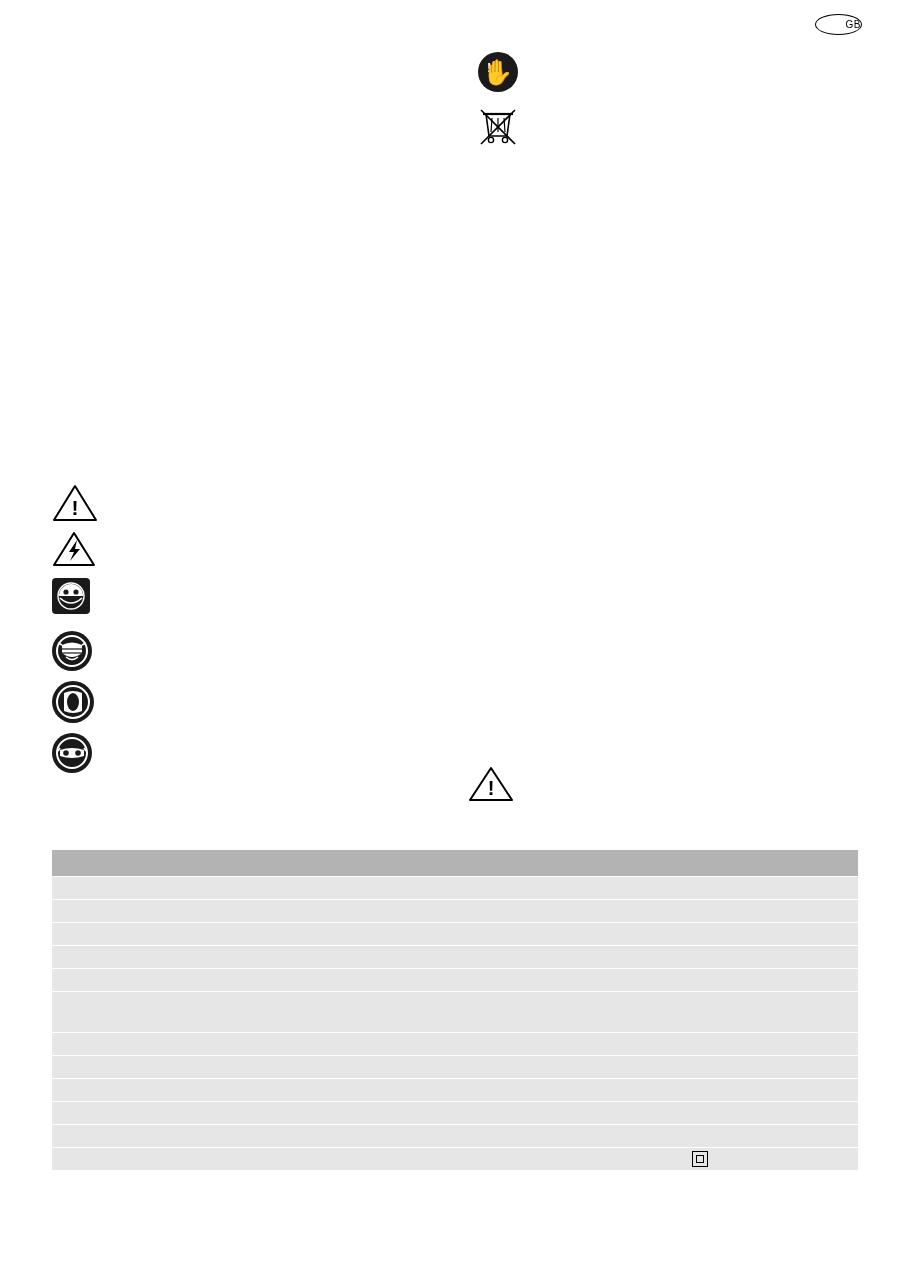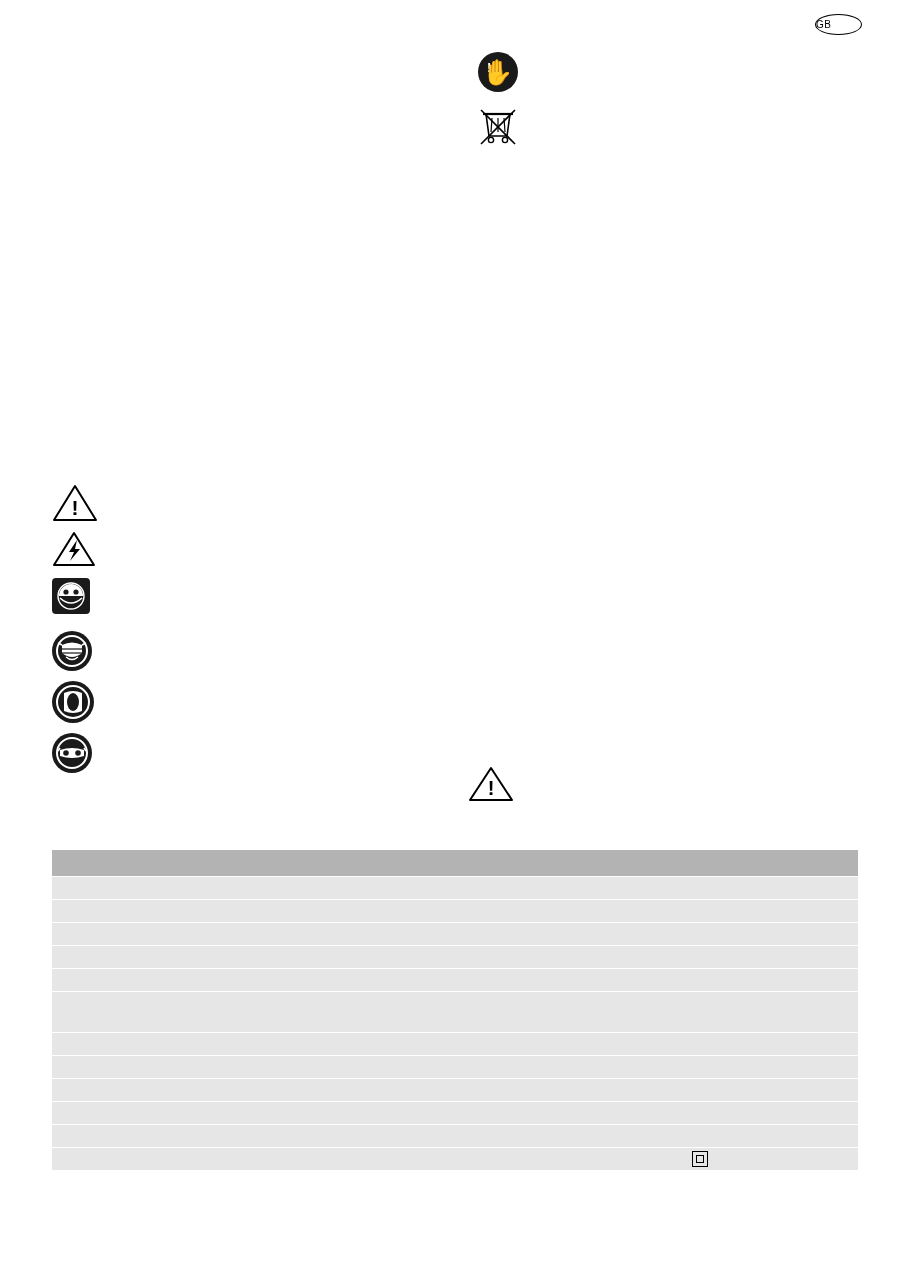--- a/index.html
+++ b/index.html
@@ -21,21 +21,21 @@
     position: absolute;
     top: 14px;
     left: 815px;
     width: 45px;
     height: 19px;
     border: 1px solid #000000;
     border-radius: 50%;
     background: #ffffff;
     display: flex;
     align-items: center;
-    justify-content: flex-start;
+    justify-content: flex-end;
     font-size: 10px;
     letter-spacing: 0.5px;
   }
 
   
   .top-picto-wrap {
     position: absolute;
     top: 52px;
     left: 468px;
     width: 60px;

